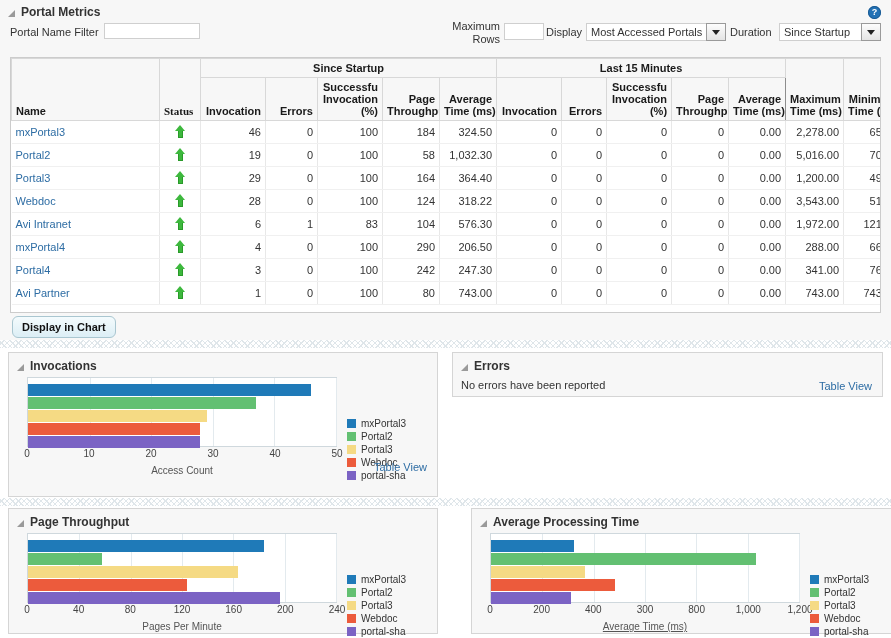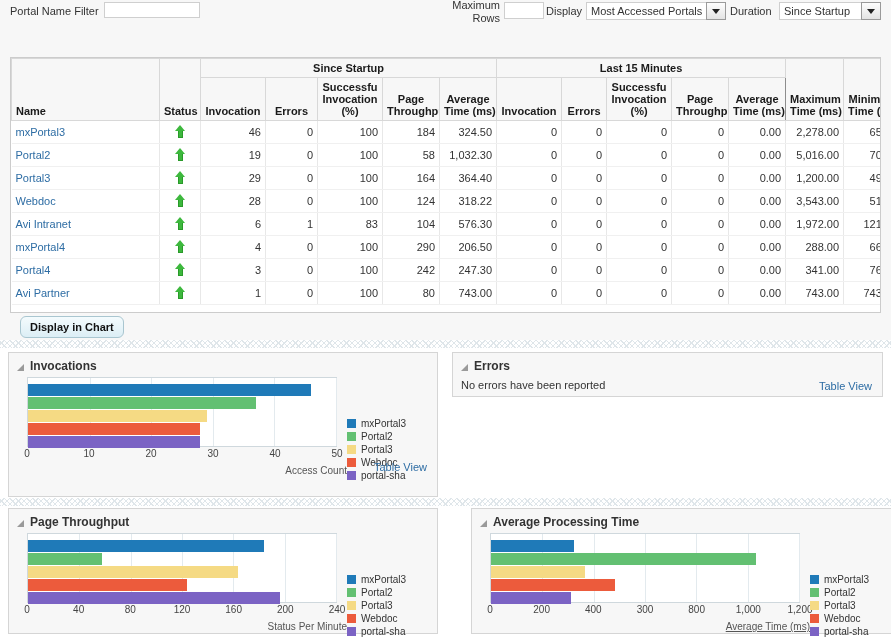--- a/index.html
+++ b/index.html
@@ -91,23 +91,23 @@
   }
   table.metrics{border-collapse:collapse;width:100%;table-layout:fixed;font-size:11px;}
   table.metrics th{
     background:#f7f7f7;border:1px solid #d8d8d8;
     font-weight:bold;color:#1a1a1a;font-size:11px;
     padding:3px 4px;overflow:hidden;white-space:nowrap;text-overflow:clip;
     vertical-align:bottom;
   }
   th.grp{text-align:center;vertical-align:middle;}
   th.rowspan2{vertical-align:middle;}
-  th.numh{text-align:center;vertical-align:bottom;white-space:normal;line-height:12px;}
+  th.numh{text-align:right;vertical-align:bottom;white-space:normal;line-height:12px;}
   th.nameh{text-align:left;}
-  th.statush{text-align:center;}
+  th.statush{text-align:left;font-family:Liberation Serif, serif;}
   table.metrics td{
     border-right:1px solid #e8e8e8;border-bottom:1px solid #f0f0f0;
     padding:3px 4px;height:16px;color:#333;white-space:nowrap;overflow:hidden;
   }
   td.name{text-align:left;}
   td.name a{color:#2e6da4;text-decoration:none;cursor:pointer;}
   td.status{text-align:center;}
   td.num{text-align:right;}
   .sep-l{border-left:1px solid #8d8d8d !important;}
   .arrow-up{
@@ -120,21 +120,21 @@
   .arrow-up::after{
     content:"";position:absolute;left:0;top:0px;width:0;height:0;
     border-left:5.5px solid transparent;border-right:5.5px solid transparent;
     border-bottom:6px solid #3db83d;
   }
 
   #display-chart-btn{
     position:absolute;left:12px;top:316px;
     padding:4px 9px;font-size:11px;font-weight:bold;color:#111;
     background:linear-gradient(#f4fbfd,#dceef5);
-    border:1px solid #a9c6d0;border-radius:6px;cursor:pointer;margin-left:8px;
+    border:1px solid #a9c6d0;border-radius:6px;cursor:pointer;
   }
 
   
   .hatch{
     position:absolute;left:0;width:891px;height:8px;
     background-image:
       repeating-linear-gradient(45deg,#dfe6ea 0 1px,transparent 1px 4px),
       repeating-linear-gradient(-45deg,#dfe6ea 0 1px,transparent 1px 4px);
     background-color:#ffffff;
   }
@@ -147,38 +147,42 @@
 
   .chart-body{position:relative;padding:0 8px;}
   .chart-area{
     position:relative;background:#fff;border:1px solid #cfd8dd;
     box-sizing:border-box;
   }
   .grid-v{position:absolute;top:0;bottom:0;width:1px;background:#e3eaee;}
   .bar{position:absolute;height:12px;}
   .xaxis{position:relative;height:22px;}
   .tick{position:absolute;top:1px;font-size:10px;color:#444;transform:translateX(-50%);white-space:nowrap;}
-  .xlabel{text-align:right;font-size:10px;color:#555;margin-top:-4px;}
+  .xlabel{text-align:center;font-size:10px;color:#555;margin-top:-4px;}
   .legend{position:absolute;font-size:10px;color:#333;line-height:13px;}
   .legend-row{display:flex;align-items:center;gap:5px;height:13px;}
   .sw{width:9px;height:9px;display:inline-block;}
   .table-view-link{
     position:absolute;font-size:11px;color:#2e6da4;cursor:pointer;text-decoration:none;
   }
   #errors-msg{padding:2px 8px 0 8px;font-size:11px;color:#333;}
   #errors-link{right:10px;bottom:4px;}
   #inv-link{right:10px;bottom:3px;}
 </style>
 </head>
 <body>
 
 <div class="page">
 
   <div class="panel" id="metrics-panel">
 
+    <div id="metrics-header">
+      <span class="tri"></span>
+      <span style="font-size:12px;font-weight:bold;color:#333;margin-left:6px;">Portal Metrics</span>
+    </div>
 
     <div id="info-icon">?</div>
 
     <div id="filter-row">
       <span id="filter-label">Portal Name Filter</span>
       <input id="portal-filter-input" type="text" value="" style="">
 
       <div id="maxrows-label">Maximum<br>Rows</div>
       <input id="maxrows-input" type="text" value="" style="">
 
@@ -485,21 +489,21 @@
         </div>
       <div class="xaxis" id="pt-axis" style="margin-left:10px;width:310px;">
           <span class="tick" style="left: 0%;">0</span>
           <span class="tick" style="left: 16.6667%;">40</span>
           <span class="tick" style="left: 33.3333%;">80</span>
           <span class="tick" style="left: 50%;">120</span>
           <span class="tick" style="left: 66.6667%;">160</span>
           <span class="tick" style="left: 83.3333%;">200</span>
           <span class="tick" style="left: 100%;">240</span>
         </div>
-      <div class="xlabel" id="pt-xlabel" style="width:330px;">Status Per Minute</div>
+      <div class="xlabel" id="pt-xlabel" style="width:330px;">Pages Per Minute</div>
       <div class="legend" id="pt-legend" style="left:338px;top:40px;">
           <div class="legend-row">
             <span class="sw" style="background: rgb(31, 122, 184);"></span>
             <span>mxPortal3</span>
           </div>
           <div class="legend-row">
             <span class="sw" style="background: rgb(99, 192, 114);"></span>
             <span>Portal2</span>
           </div>
           <div class="legend-row">

